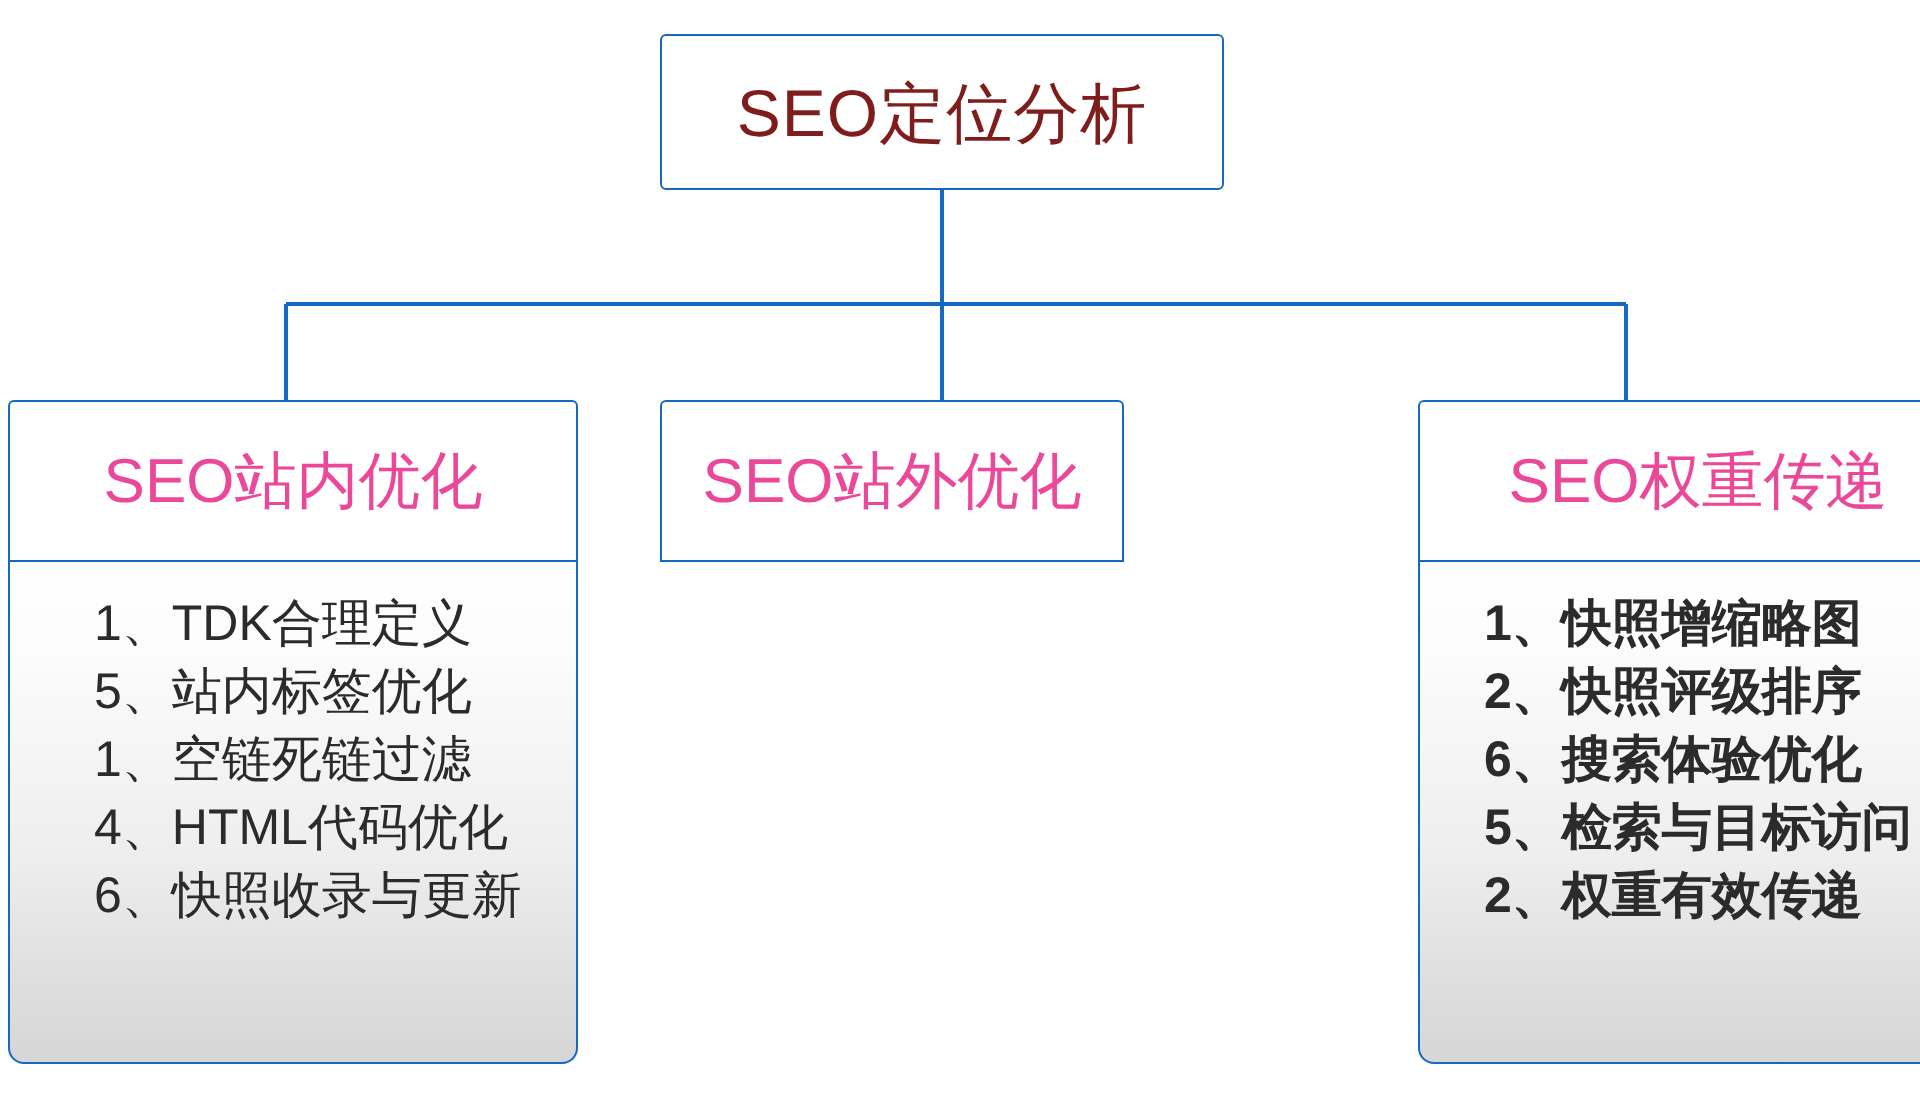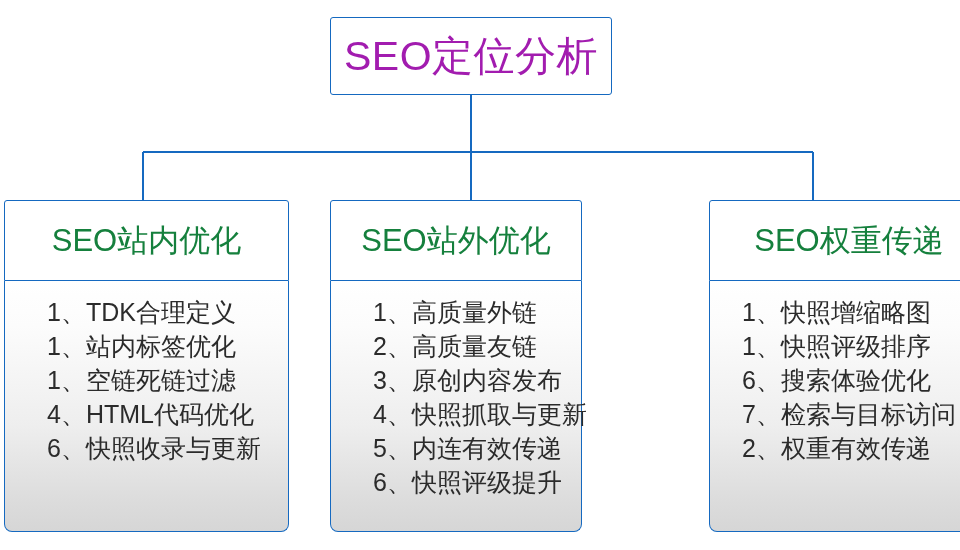--- a/index.html
+++ b/index.html
@@ -35,50 +35,50 @@
     height: 78px;
     box-sizing: border-box;
     border: 1.6px solid #1569c0;
     border-radius: 3px;
     background: #ffffff;
     display: flex;
     align-items: center;
     justify-content: center;
   }
   .root-title {
-    font-size: 41px;
-    color: #a21caf;
+    font-size: 33px;
+    color: #7f1d1d;
     letter-spacing: 0.5px;
     line-height: 1;
     white-space: nowrap;
   }
 
   
   .column {
     position: absolute;
     top: 200px;
   }
   .col-1 { left: 4px;   width: 285px; }
-  .col-2 { left: 330px; width: 252px; }
+  .col-2 { left: 330px; width: 232px; }
   .col-3 { left: 669px; width: 280px; padding-left: 40px; }
 
   .col-header {
     box-sizing: border-box;
     width: 100%;
     height: 81px;
     border: 1.6px solid #1569c0;
     border-radius: 3px 3px 0 0;
     background: #ffffff;
     display: flex;
     align-items: center;
     justify-content: center;
   }
   .col-header-title {
     font-size: 31px;
-    color: #15803d;
+    color: #ec4899;
     line-height: 1;
     white-space: nowrap;
   }
 
   .col-body {
     box-sizing: border-box;
     width: 100%;
     height: 251px;
     border: 1.6px solid #1569c0;
     border-top: none;
@@ -93,21 +93,21 @@
     list-style: none;
     margin: 0;
     padding: 0 0 0 42px;
   }
   .item-list li {
     font-size: 25px;
     color: #2b2b2b;
     line-height: 1.36;
     white-space: nowrap;
   }
-  .col-3 .item-list { padding-left: 32px; }
+  .col-3 .item-list { padding-left: 32px; font-weight: bold; }
 </style>
 </head>
 <body>
 
 <div id="canvas">
 
   <svg id="connectors" viewBox="0 0 960 550" xmlns="http://www.w3.org/2000/svg">
     <g stroke="#1569c0" stroke-width="1.6" fill="none" shape-rendering="crispEdges">
 
       <line x1="471" y1="95" x2="471" y2="152"></line>
@@ -124,52 +124,42 @@
     <span class="root-title">SEO定位分析</span>
   </div>
 
   <div class="column col-1">
     <div class="col-header">
       <span class="col-header-title">SEO站内优化</span>
     </div>
     <div class="col-body">
       <ul class="item-list">
         <li>1、TDK合理定义</li>
-        <li>1、站内标签优化</li>
+        <li>5、站内标签优化</li>
         <li>1、空链死链过滤</li>
         <li>4、HTML代码优化</li>
         <li>6、快照收录与更新</li>
       </ul>
     </div>
   </div>
 
   <div class="column col-2">
     <div class="col-header">
       <span class="col-header-title">SEO站外优化</span>
     </div>
-    <div class="col-body">
-      <ul class="item-list">
-        <li>1、高质量外链</li>
-        <li>2、高质量友链</li>
-        <li>3、原创内容发布</li>
-        <li>4、快照抓取与更新</li>
-        <li>5、内连有效传递</li>
-        <li>6、快照评级提升</li>
-      </ul>
-    </div>
   </div>
 
   <div class="column col-3">
     <div class="col-header">
       <span class="col-header-title">SEO权重传递</span>
     </div>
     <div class="col-body">
       <ul class="item-list">
         <li>1、快照增缩略图</li>
-        <li>1、快照评级排序</li>
+        <li>2、快照评级排序</li>
         <li>6、搜索体验优化</li>
-        <li>7、检索与目标访问</li>
+        <li>5、检索与目标访问</li>
         <li>2、权重有效传递</li>
       </ul>
     </div>
   </div>
 
 </div>
 
 </body></html>

